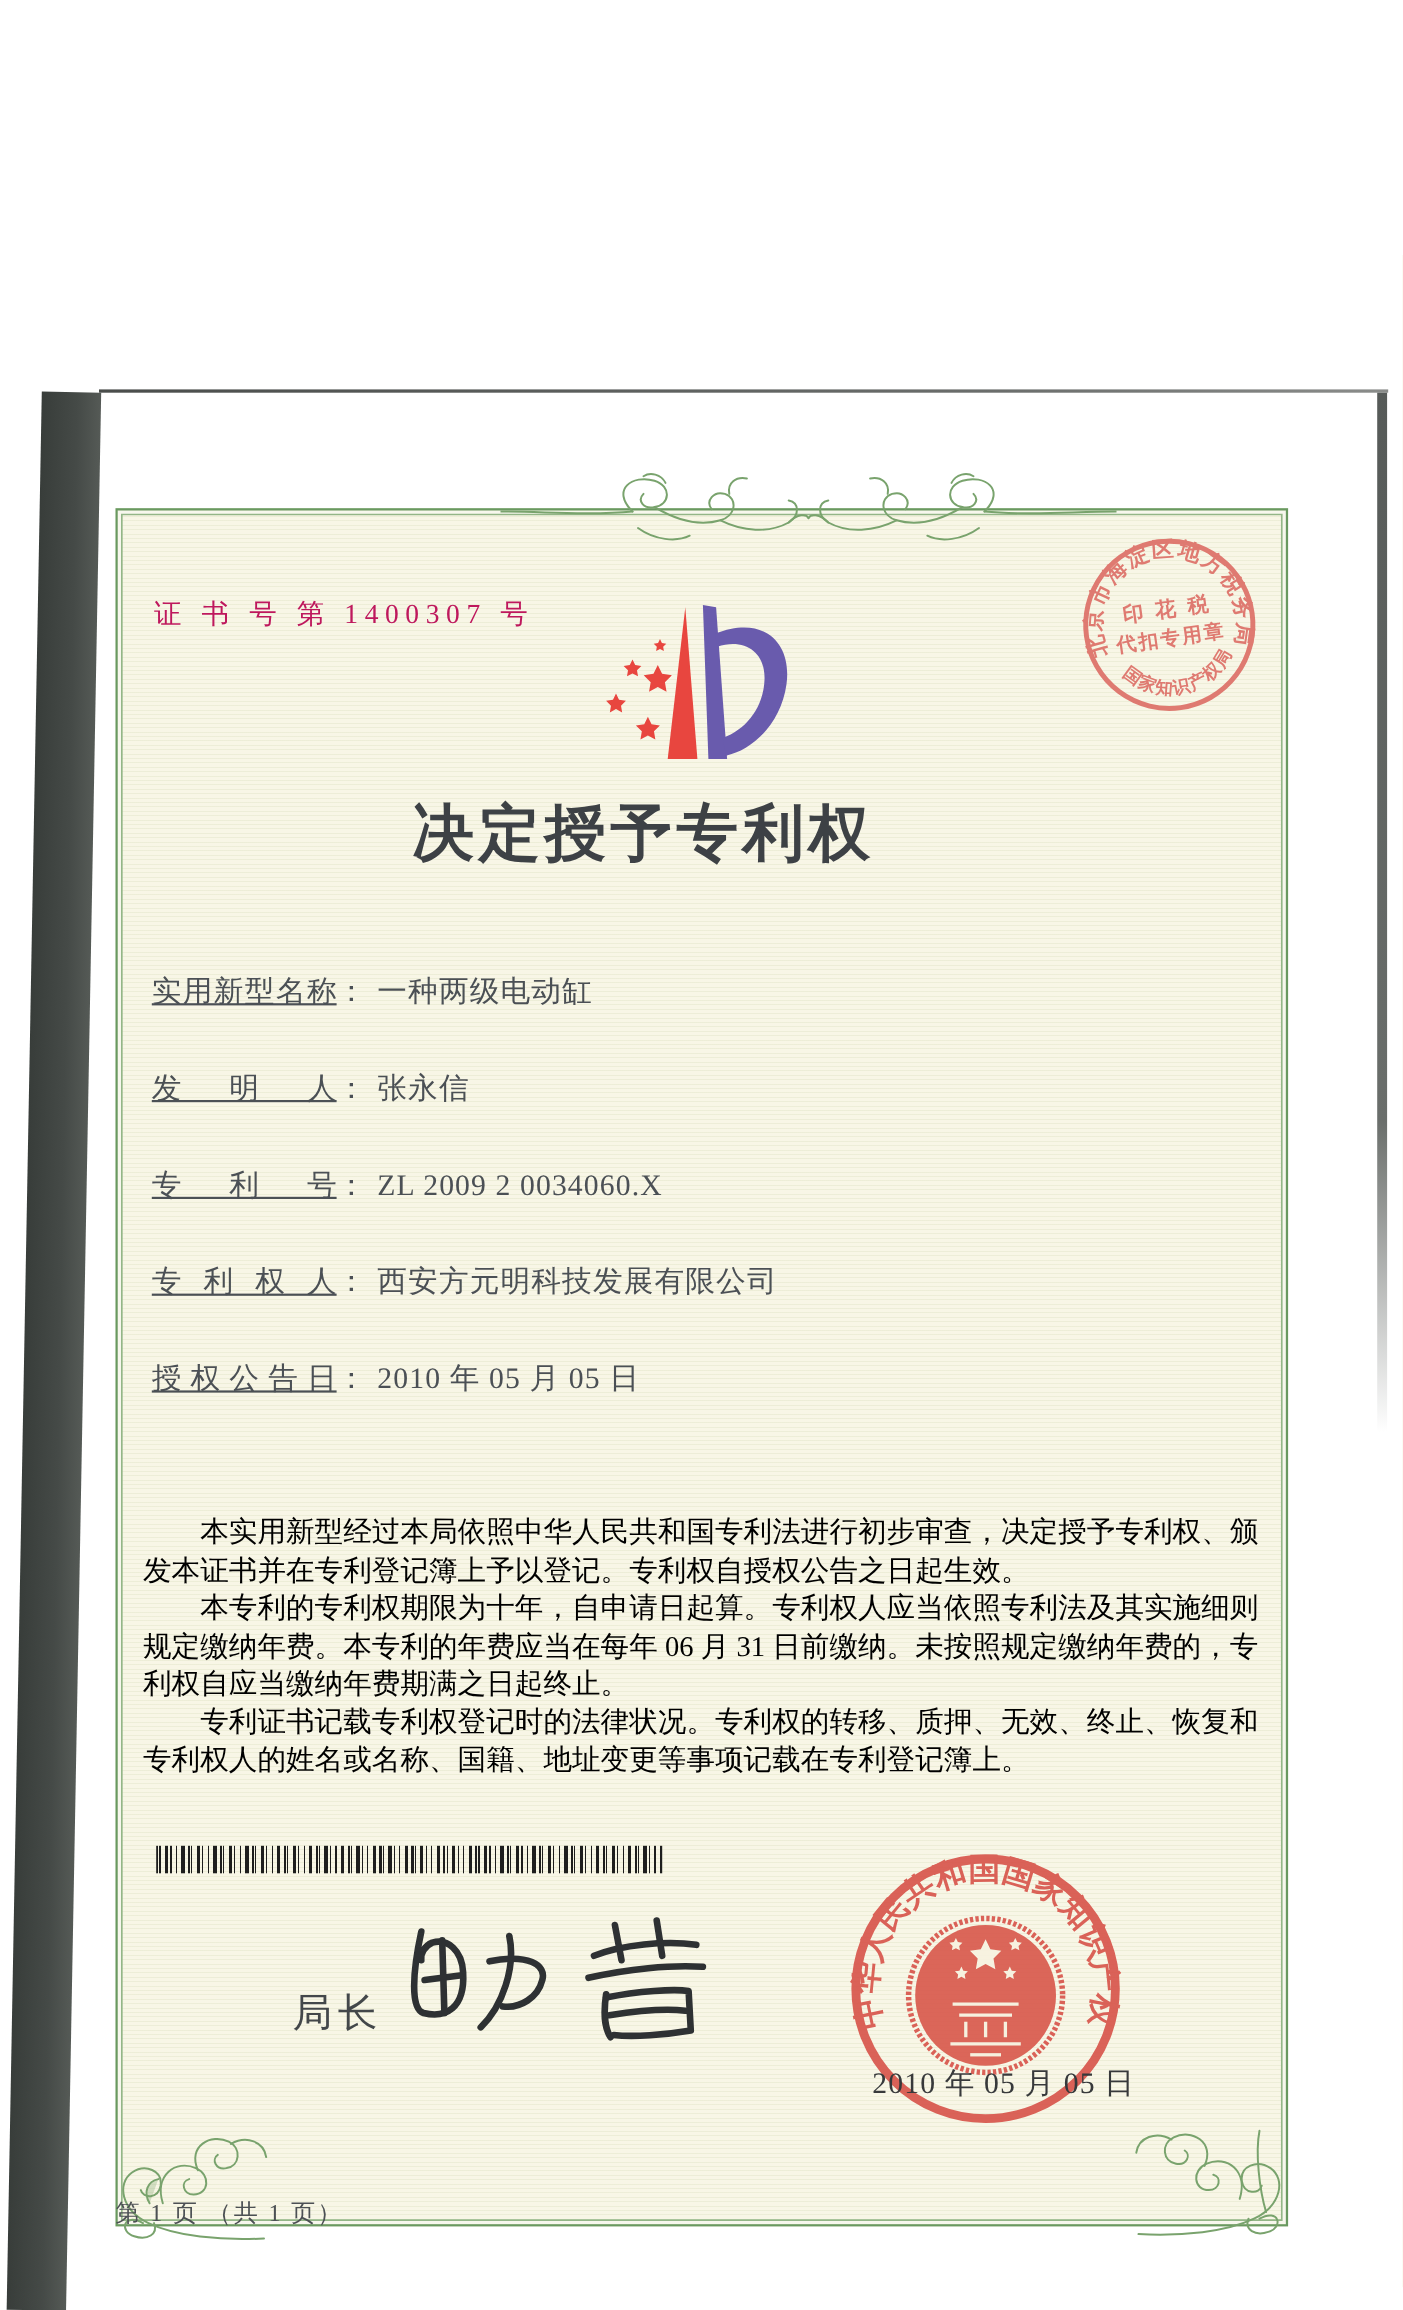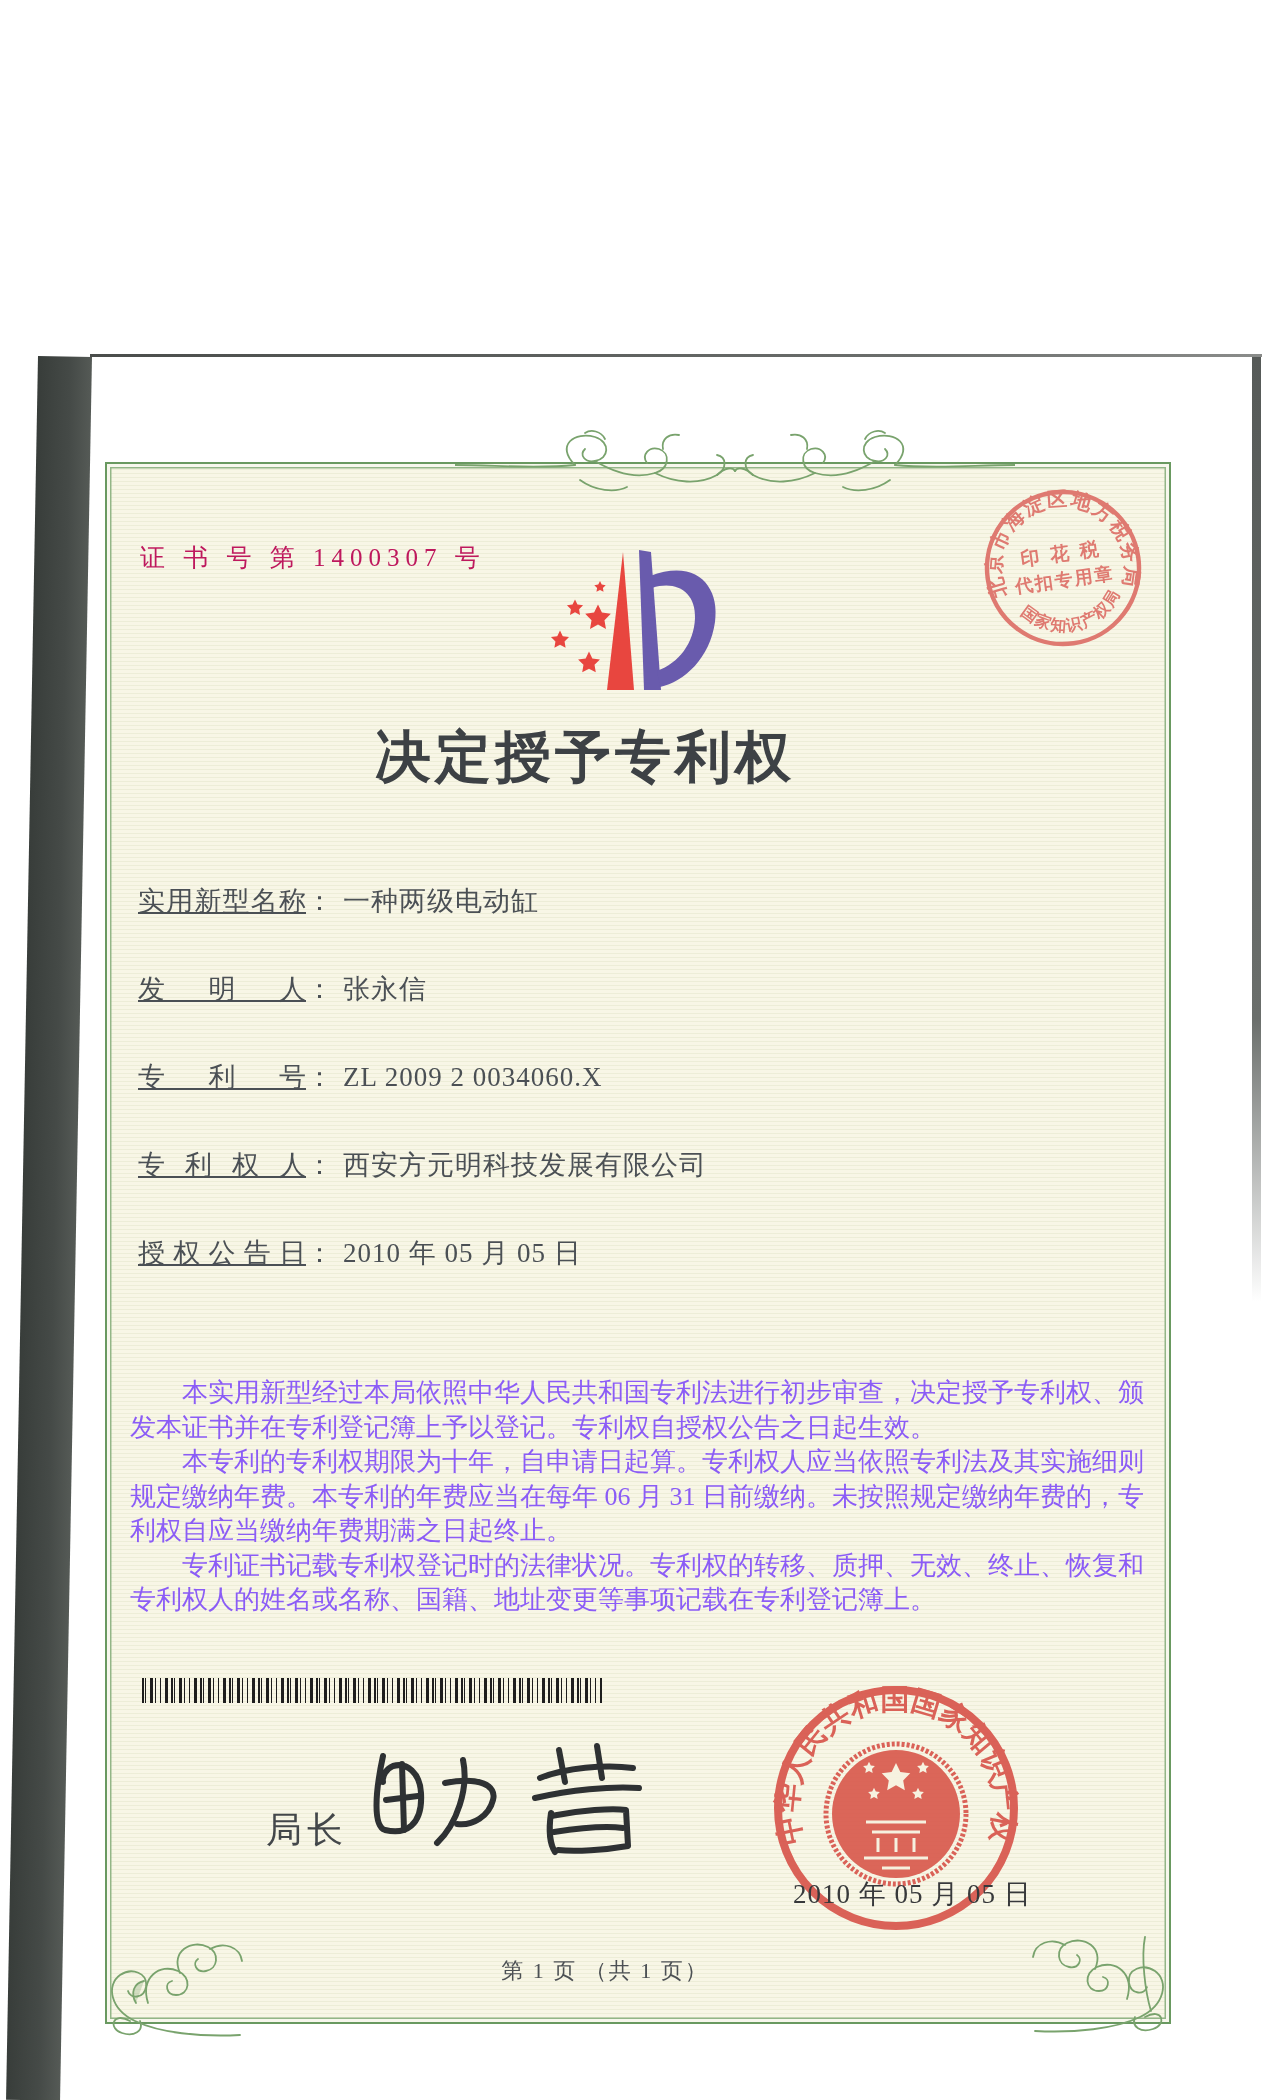--- a/index.html
+++ b/index.html
@@ -52,21 +52,21 @@
   }
 
   .fields{left:138px;top:883px;width:1000px;}
   .field-row{height:30px;margin-bottom:58px;font-size:27px;color:#4b5055;white-space:nowrap;}
   .field-label{display:inline-block;width:168px;text-align:justify;text-align-last:justify;vertical-align:top;text-decoration:underline;}
   .field-colon{margin:0 2px 0 0;}
   .field-value{margin-left:8px;letter-spacing:1px;}
 
   .body-text{
     left:130px;top:1376px;width:1014px;
-    font-size:26px;line-height:34.5px;color:#8b5cf6;
+    font-size:26px;line-height:34.5px;color:#000000;
     text-align:justify;
   }
   .body-text p{margin:0;text-indent:2em;}
 
   .barcode{
     left:142px;top:1678px;width:460px;height:25px;
     background-image:repeating-linear-gradient(90deg,
       #1e1e1e 0px,#1e1e1e 2px, rgba(0,0,0,0) 2px, rgba(0,0,0,0) 3px,
       #1e1e1e 3px,#1e1e1e 4px, rgba(0,0,0,0) 4px, rgba(0,0,0,0) 8px,
       #1e1e1e 8px,#1e1e1e 11px, rgba(0,0,0,0) 11px, rgba(0,0,0,0) 13px,
@@ -80,21 +80,21 @@
     font-size:36px;letter-spacing:5px;color:#43474a;
     font-family:"Liberation Sans","DejaVu Sans",sans-serif;
   }
 
   .seal-date{
     left:793px;top:1876px;
     font-size:27px;letter-spacing:1px;color:#37393b;white-space:nowrap;
   }
 
   .footer-page{
-    left:105px;top:1956px;width:1000px;text-align:center;
+    left:105px;top:1997px;width:1000px;text-align:left;
     font-size:22px;letter-spacing:2px;color:#4c5054;white-space:nowrap;
   }
 
   svg{display:block;}
 </style>
 </head>
 <body>
 
 <svg width="0" height="0" aria-hidden="true">
   <defs>

